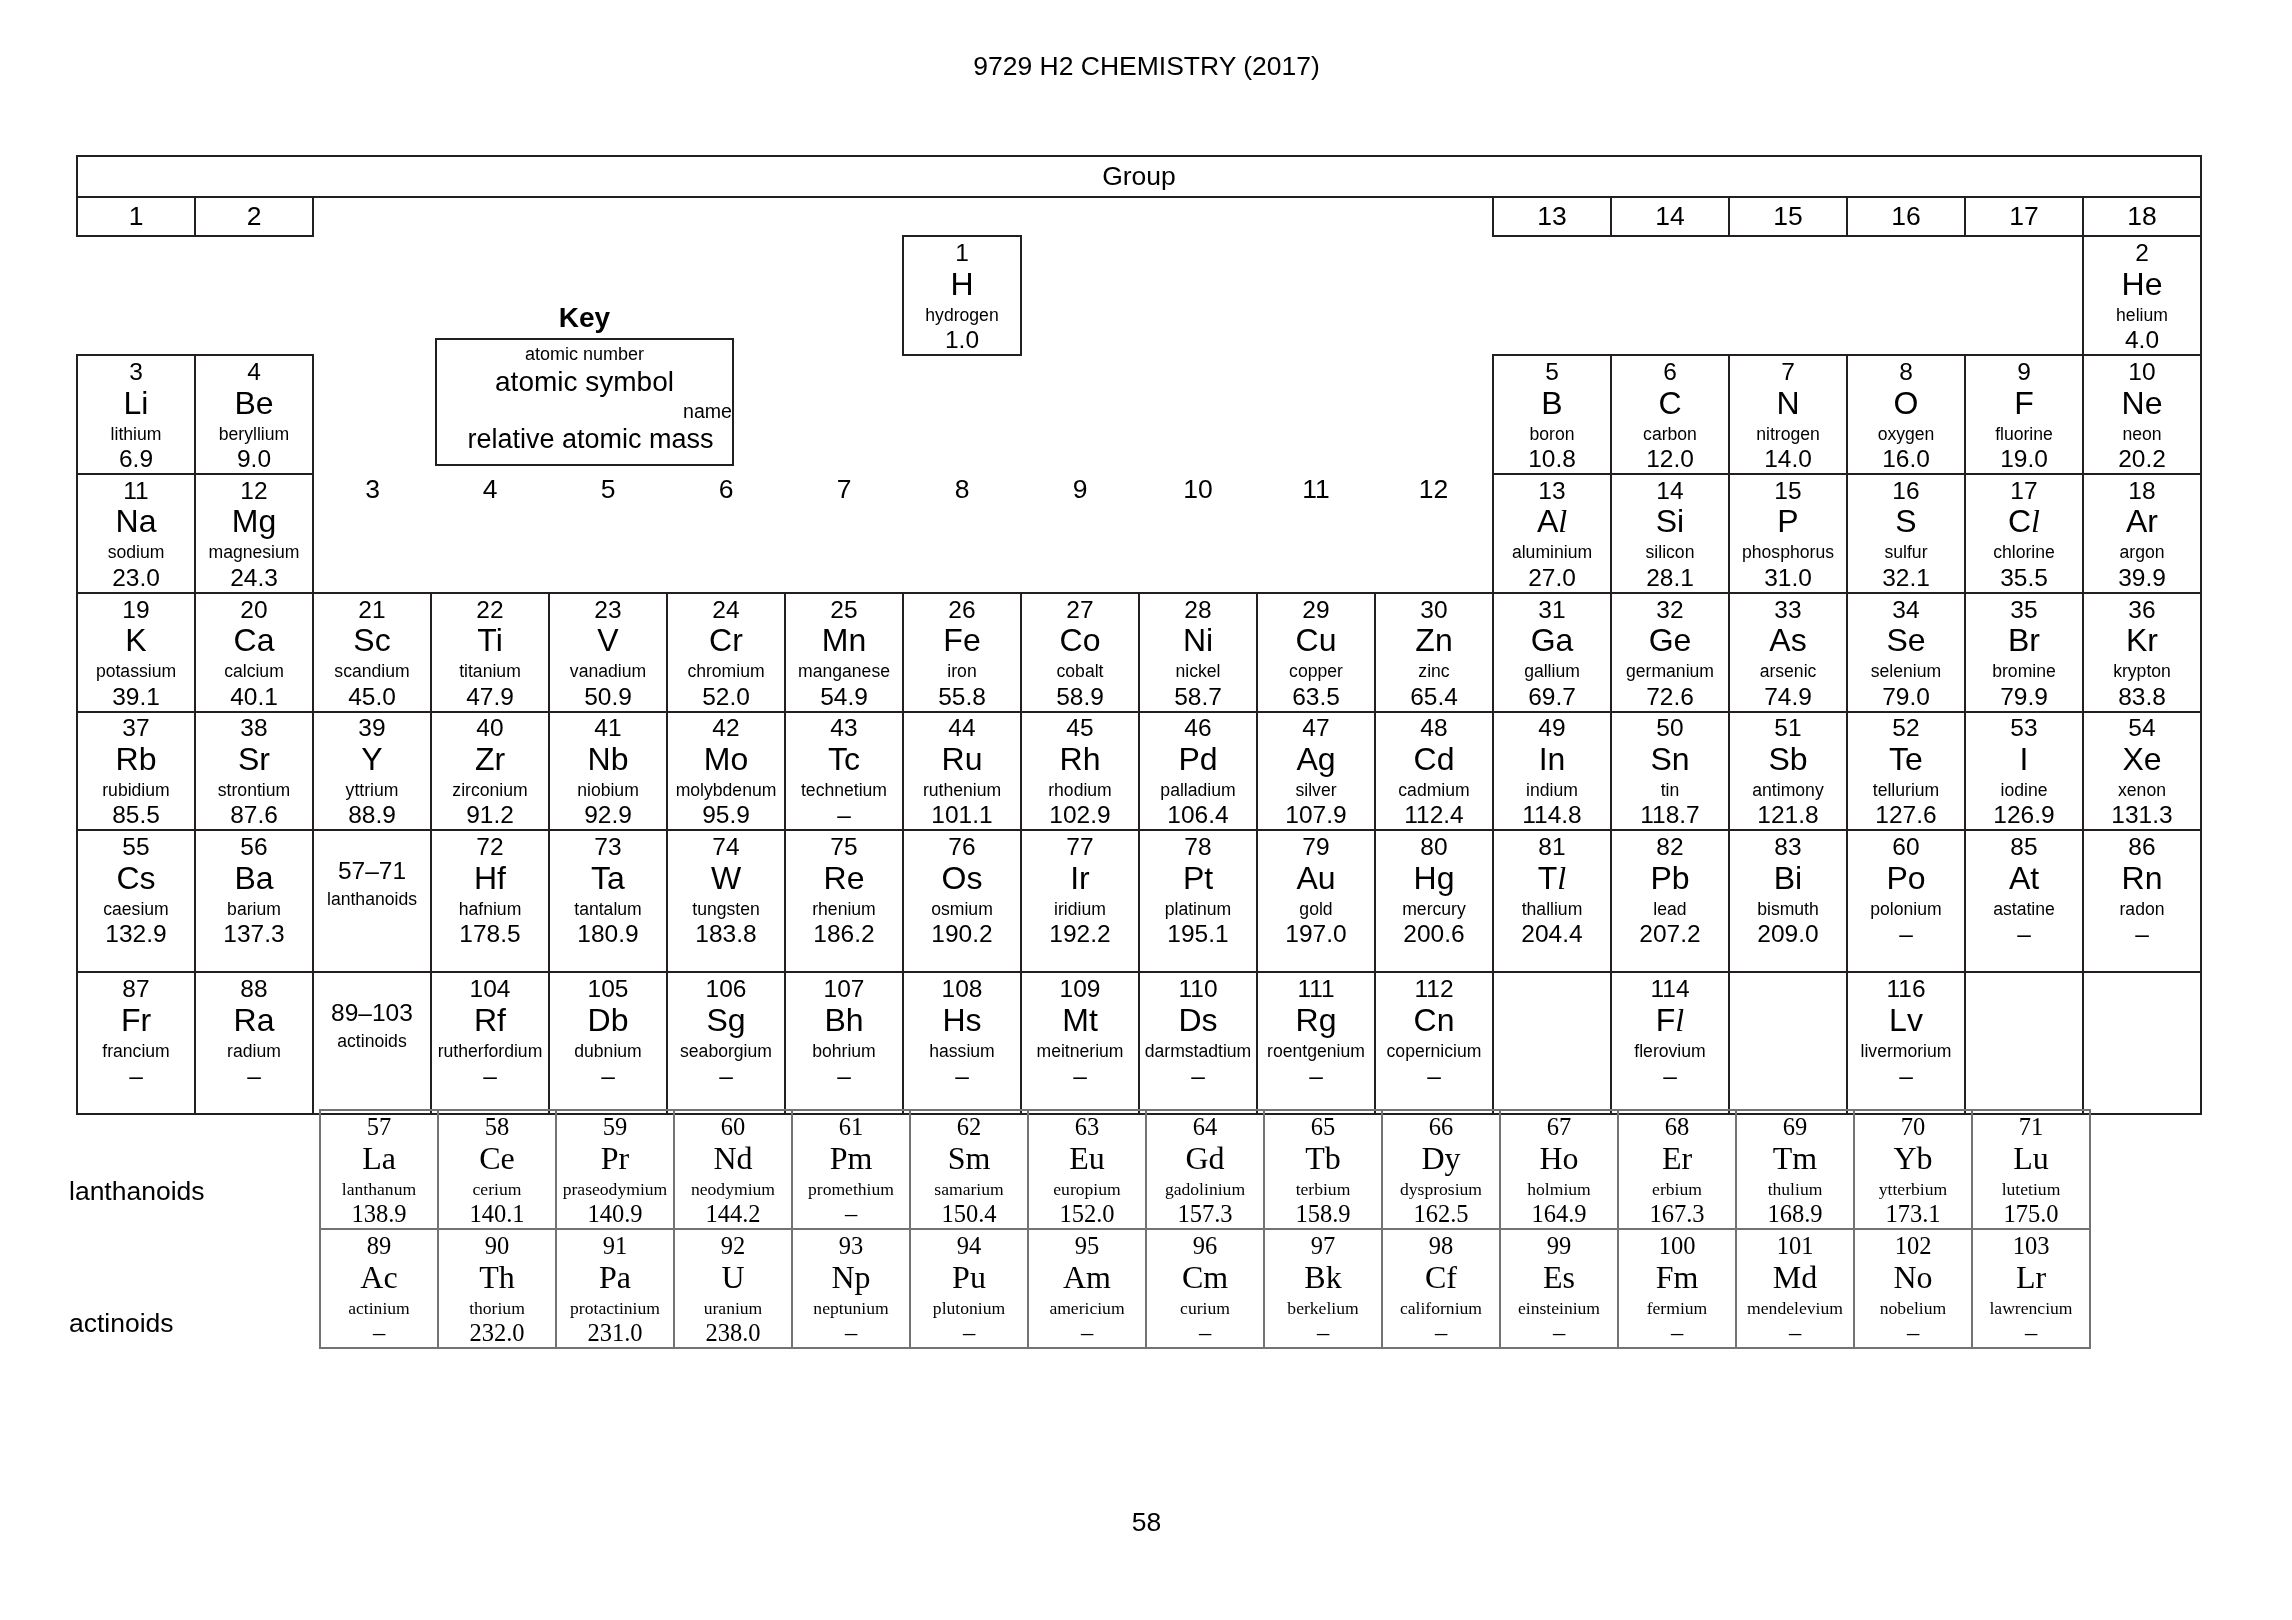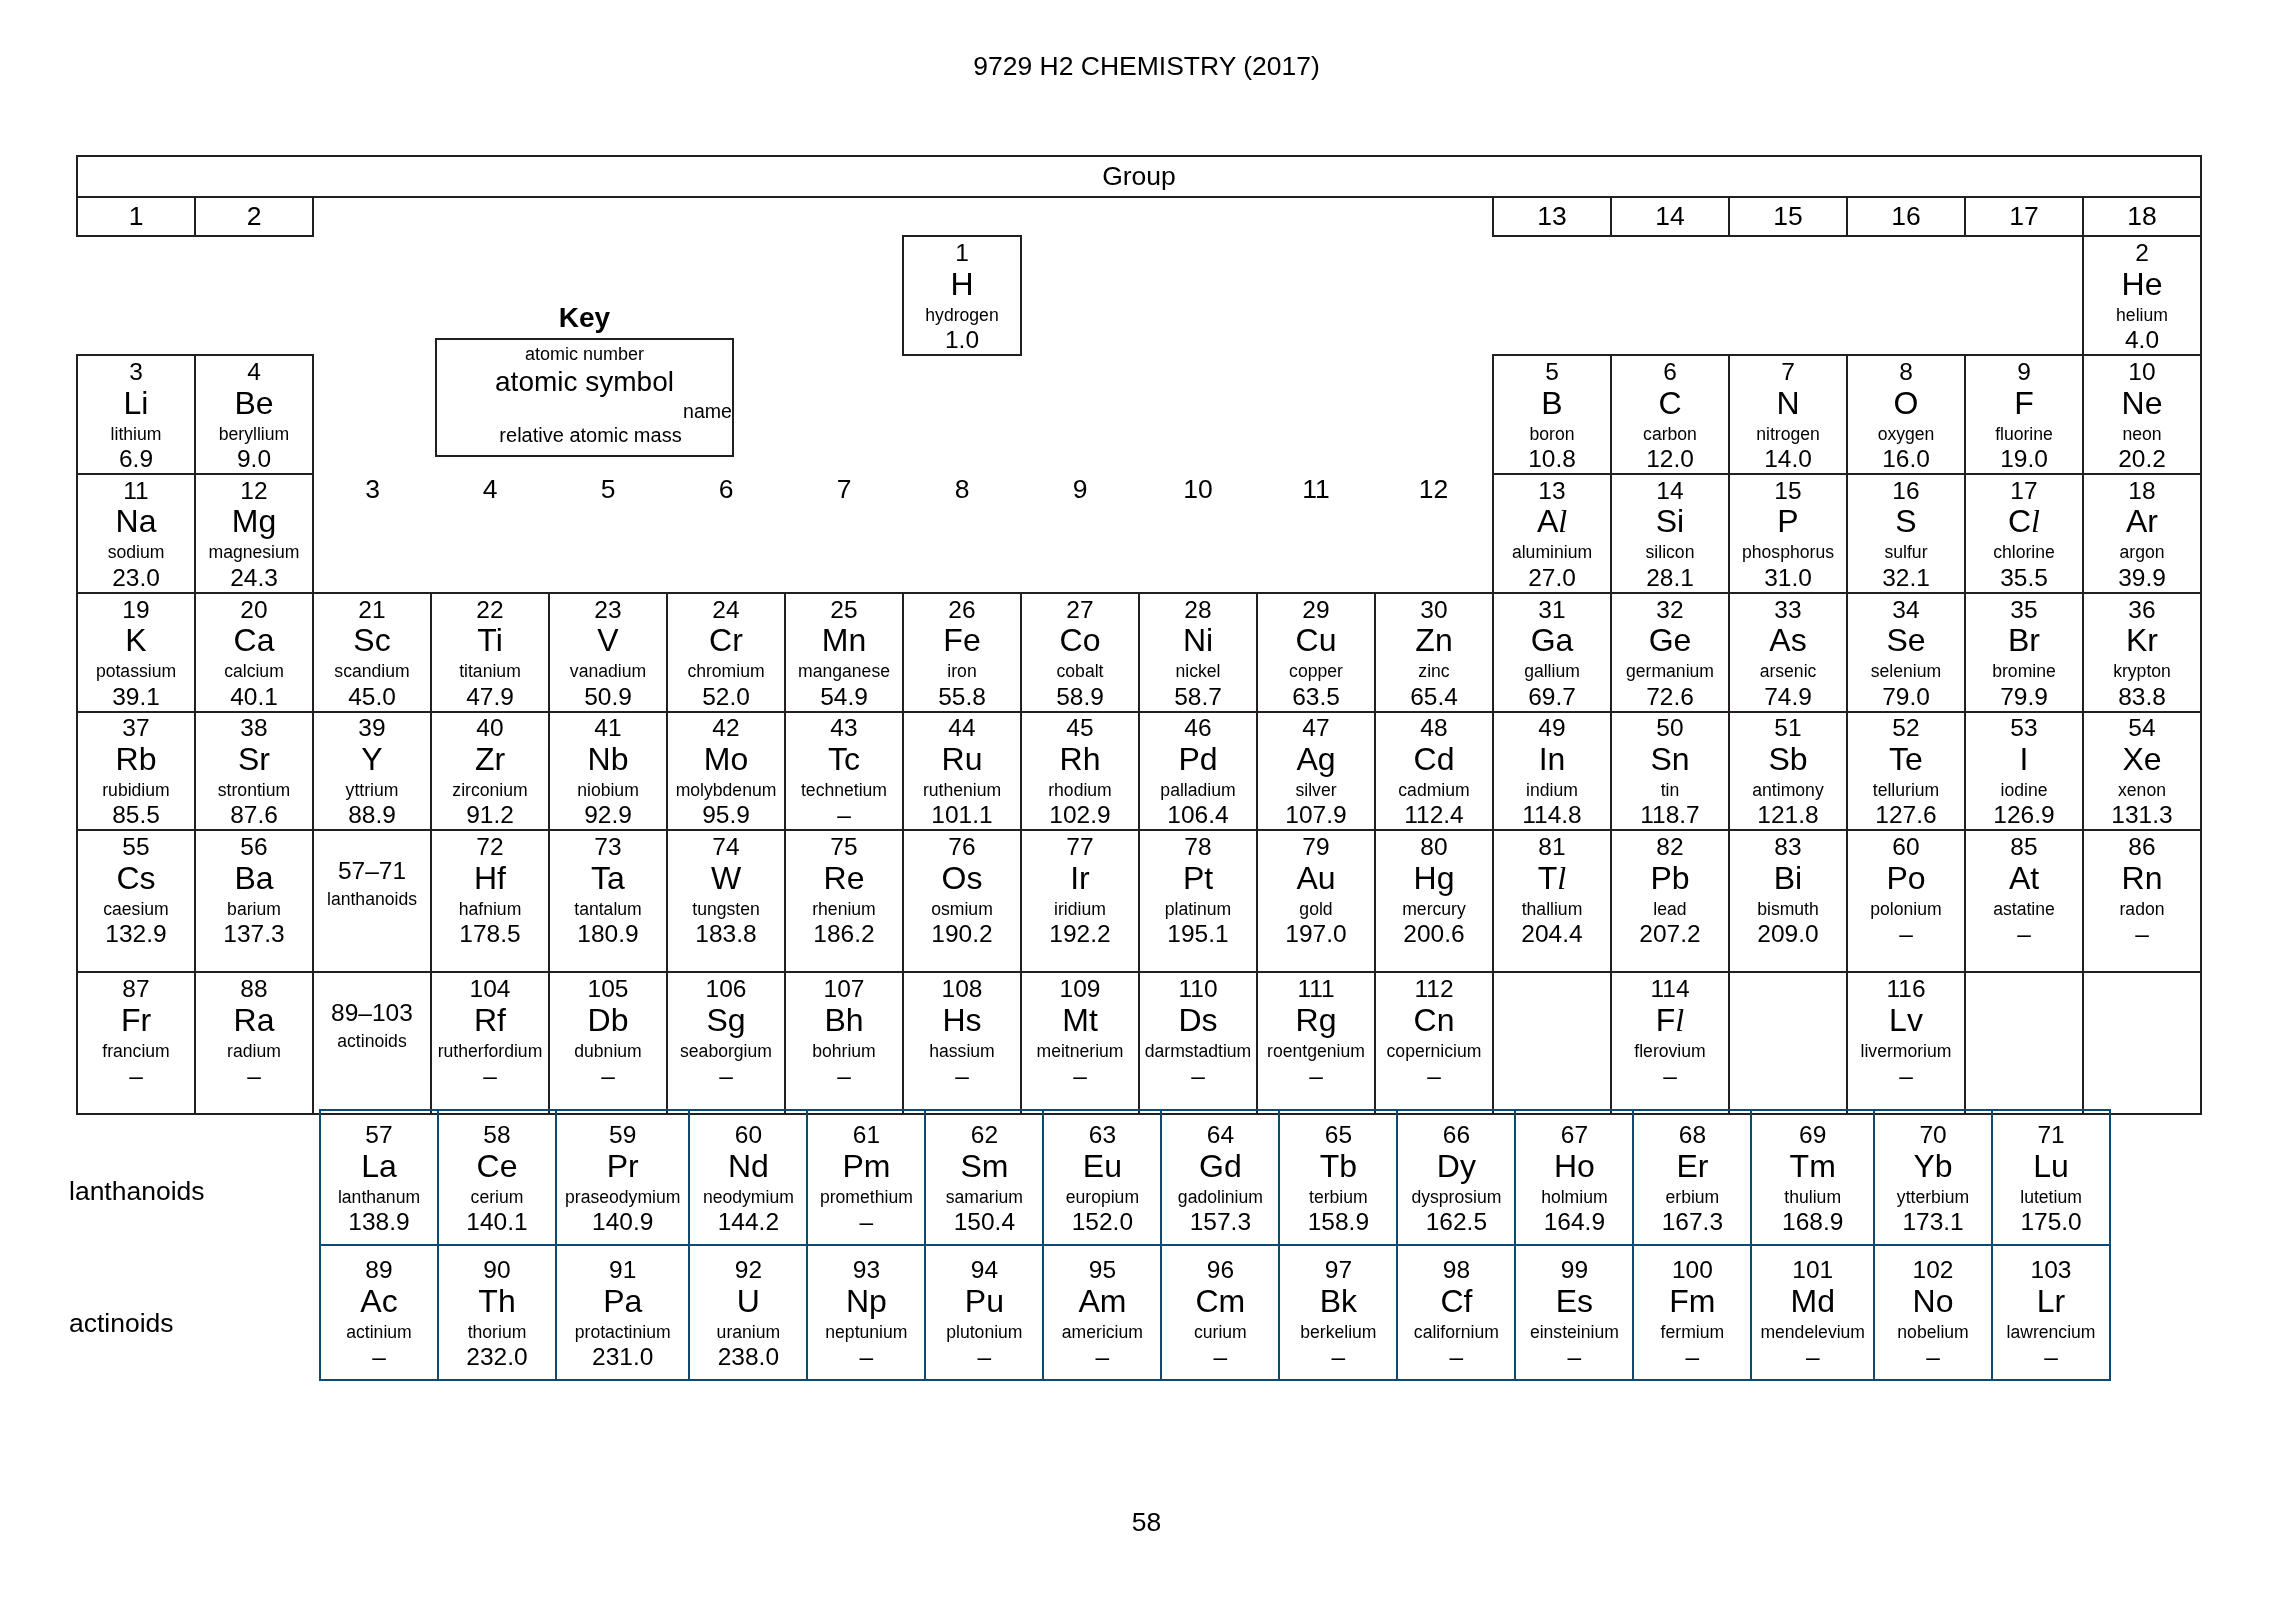--- a/index.html
+++ b/index.html
@@ -72,30 +72,30 @@
     width: 299px; text-align: center; z-index: 5;
   }
   .key-title { font-size: 28px; font-weight: bold; margin-bottom: 3.9px; }
   .key-box {
     border: 2px solid #231f20; background: #fff;
     padding: 3.9px 0 7.8px 0;
   }
   .key-box .k1 { font-size: 18px; line-height: 1.2; }
   .key-box .k2 { font-size: 28px; line-height: 1.2; }
   .key-box .k3 { font-size: 19.6px; line-height: 1.25; text-align: right; }
-  .key-box .k4 { font-size: 20px; line-height: 1.2; padding-left: 12px; }
+  .key-box .k4 { font-size: 27px; line-height: 1.2; padding-left: 12px; }
 
   
   .fblock {
     position: absolute; left: 319px; top: 1109px;
     border-collapse: collapse; table-layout: fixed;
   }
   .fblock td {
-    border: 2px solid #0c4a6e; padding: 8px;
-    vertical-align: top; width: 118px;
+    border: 2px solid #737373; padding: 0;
+    vertical-align: top; width: 118px; font-family: Liberation Serif, serif;
   }
   .series-label {
     position: absolute; font-size: 26.5px; left: 69px;
   }
   .series-label.lan { top: 1176px; }
   .series-label.act { top: 1308px; }
 </style>
 </head>
 <body>
 

